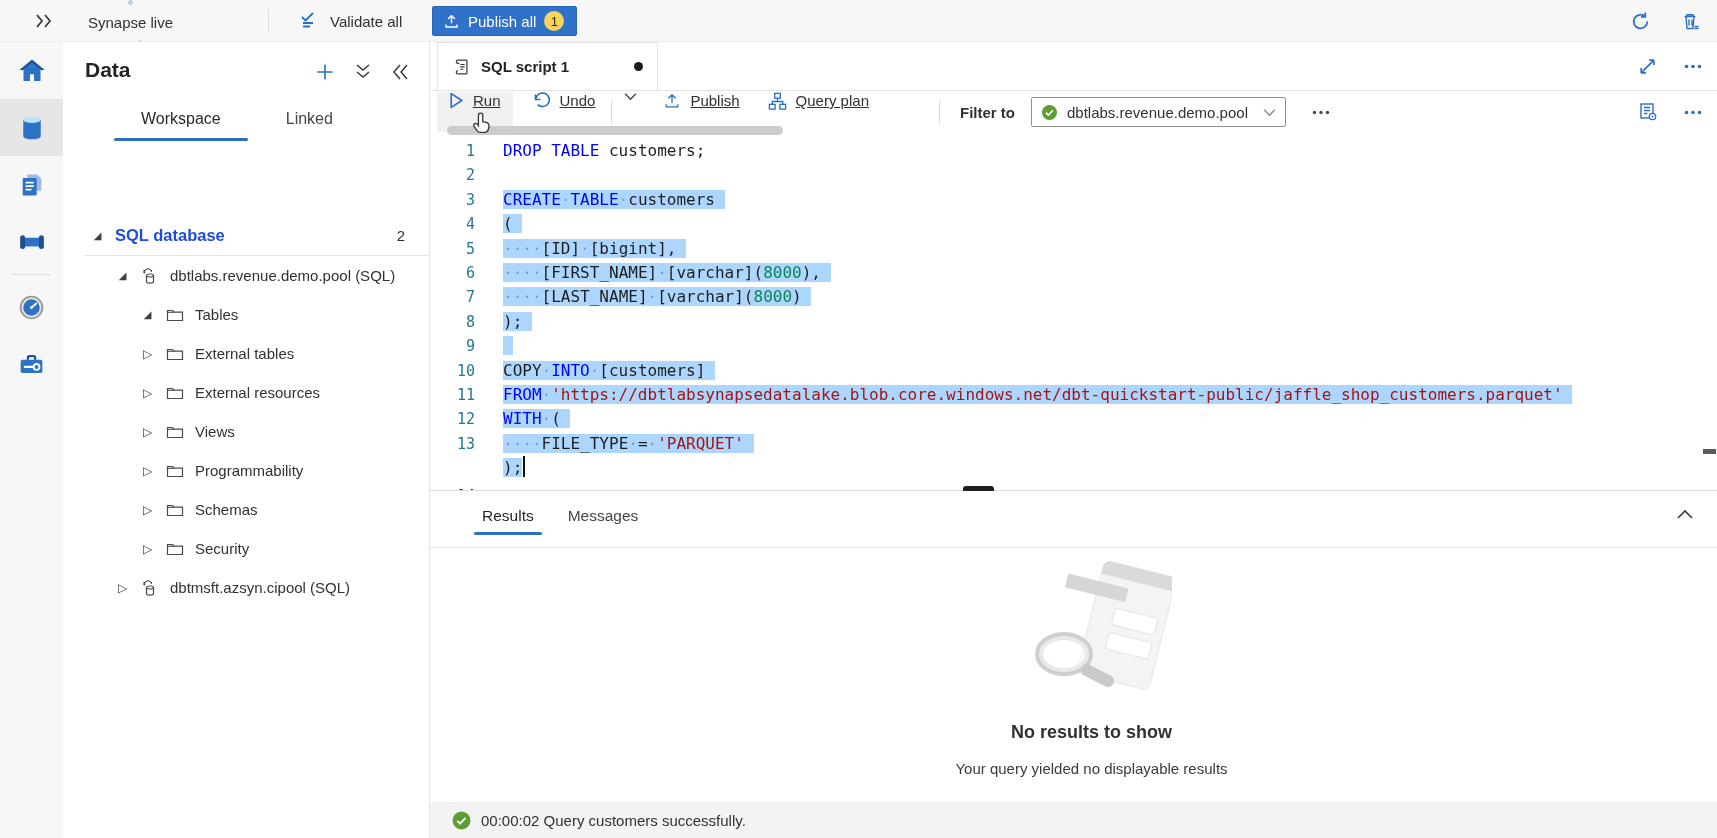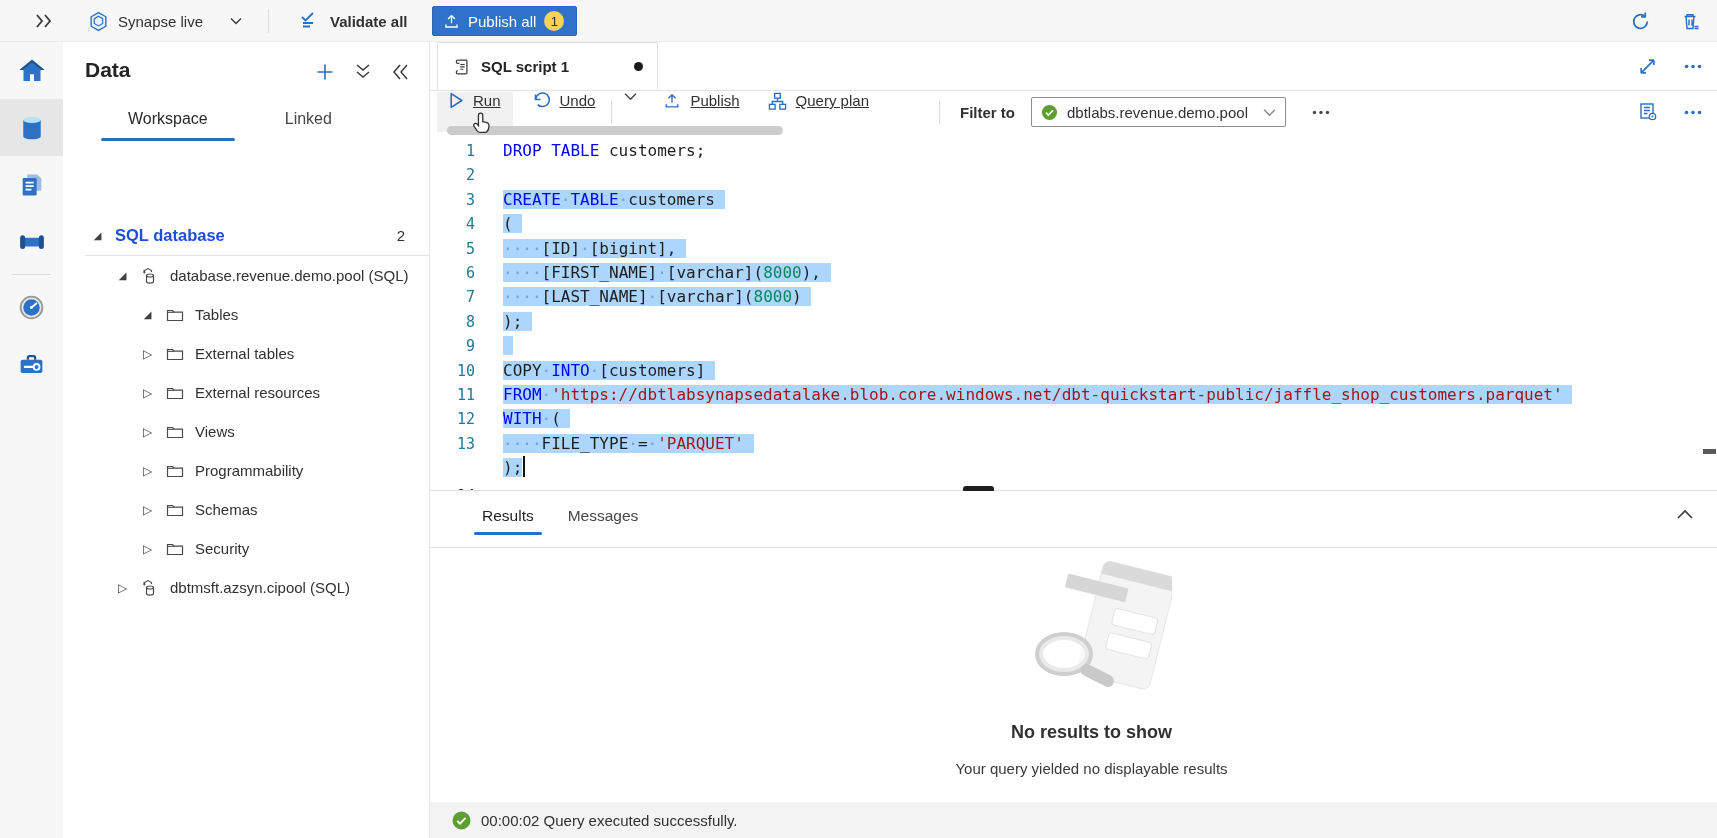--- a/index.html
+++ b/index.html
@@ -3,38 +3,38 @@
 <meta charset="utf-8">
 <style>
   * { box-sizing: border-box; }
   body { margin:0; background:#ffffff; font-family:"Liberation Sans", sans-serif; }
   .app { position:relative; width:1717px; height:838px; background:#fff; overflow:hidden; color:#323130; }
 
   
   .topbar { position:absolute; left:0; top:0; width:1717px; height:42px; background:#f7f7f7; border-bottom:1px solid #ececec; }
   .tb-item { position:absolute; top:0; height:42px; display:flex; align-items:center; gap:9px; font-size:15px; color:#323130; cursor:default; }
   .expand-rail { left:34px; }
-  .mode-picker { left:88px; }
+  .mode-picker { left:88px;flex-direction:column; }
   .tb-sep { position:absolute; left:268px; top:9px; width:1px; height:24px; background:#dcdcdc; }
-  .validate { left:300px;font-weight:bold; }
+  .validate { left:300px; }
   .publish-all { position:absolute; left:432px; top:6px; height:30px; padding:0 12px 0 10px; background:#3072c9; border:1px solid #2a66b5; border-radius:2px; display:flex; align-items:center; gap:8px; color:#fff; font-size:15px; }
   .publish-badge { width:20px; height:20px; border-radius:50%; background:#f7d25c; color:#34300a; font-size:13px; display:flex; align-items:center; justify-content:center; }
   .topbar-right { position:absolute; right:16px; top:0; height:42px; display:flex; align-items:center; gap:30px; }
 
   
   .rail { position:absolute; left:0; top:42px; width:63px; height:796px; background:#f7f7f7; }
   .rail-item { width:63px; height:57px; display:flex; align-items:center; justify-content:center; cursor:pointer; }
   .rail-item.active { background:#e6e6e6; }
   .rail-div { height:1px; background:#dcdcdc; margin:4px 12px; }
 
   
   .datapanel { position:absolute; left:63px; top:42px; width:367px; height:796px; background:#fff; border-right:1px solid #e4e4e4; }
   .dp-title { position:absolute; left:22px; top:16px; font-size:21px; font-weight:bold; color:#252423; }
   .dp-actions { position:absolute; right:20px; top:20px; display:flex; gap:20px; align-items:center; }
-  .dp-tabs { position:absolute; left:38px; top:60px; display:flex; gap:23px; }
+  .dp-tabs { position:absolute; left:51px; top:60px; display:flex; gap:11px; }
   .dp-tab { padding:8px 27px 13px; font-size:16px; color:#484644; position:relative; cursor:pointer; }
   .dp-tab.active { color:#2b2a29; }
   .dp-tab.active::after { content:""; position:absolute; left:0; right:0; bottom:0; height:3px; background:#2b6fc0; border-radius:2px; }
   .dp-filter { position:absolute; left:22px; top:116px; width:353px; height:37px; border:1px solid #8f8d8b; border-radius:2px; display:flex; align-items:center; padding:0 10px; gap:9px; background:#fff; }
   .dp-filter input { border:none; outline:none; flex:1; font-size:15px; font-family:"Liberation Sans",sans-serif; color:#323130; background:transparent; }
   .dp-filter input::placeholder { color:#605e5c; }
   .dp-tree { position:absolute; left:0; top:174px; right:0; }
   .tree-row { height:39px; display:flex; align-items:center; gap:10px; font-size:15px; color:#323130; cursor:pointer; position:relative; }
   .tree-row .tw { width:15px; text-align:center; color:#404040; flex:0 0 15px; }
   .tw.exp { font-size:10px; }
@@ -221,21 +221,21 @@
         <div class="tree-div"></div>
         <div class="tree-row" style="padding-left: 52px;">
           <span class="tw exp">◢</span>
           <span class="ticon">
             <svg width="20" height="20" viewBox="0 0 20 20">
               <path d="M6.5 9.5v6c0 .9 1.6 1.6 3.5 1.6s3.5-.7 3.5-1.6v-6" fill="none" stroke="#4a4a4a" stroke-width="1.2"></path>
               <ellipse cx="10" cy="9.5" rx="3.5" ry="1.5" fill="none" stroke="#4a4a4a" stroke-width="1.2"></ellipse>
               <path d="M4.5 7.5V4.6L8 2.6l3.5 2v1.3M3.3 4.9h2M3.3 6.4h2" fill="none" stroke="#4a4a4a" stroke-width="1.1"></path>
             </svg>
           </span>
-          <span class="tlabel">database.revenue.demo.pool (SQL)</span>
+          <span class="tlabel">dbtlabs.revenue.demo.pool (SQL)</span>
         </div>
         <div class="tree-row" style="padding-left: 77px;">
           <span class="tw exp">◢</span>
           <span class="ticon">
             <svg width="20" height="20" viewBox="0 0 20 20">
               <path d="M2.5 15.5v-10h5l1.5 1.6h8.5v8.4z" fill="none" stroke="#4a4a4a" stroke-width="1.2"></path>
               <path d="M2.5 7.3h6.7" stroke="#4a4a4a" stroke-width="1.1"></path>
             </svg>
           </span>
           <span class="tlabel">Tables</span>
@@ -469,16 +469,16 @@
         <div class="empty-title">No results to show</div>
         <div class="empty-sub">Your query yielded no displayable results</div>
       </div>
     </div>
 
     <div class="statusbar">
       <svg width="19" height="19" viewBox="0 0 18 18">
           <circle cx="9" cy="9" r="8.5" fill="#5c9e31"></circle>
           <path d="M5 9.3l2.6 2.6 5.2-5.4" fill="none" stroke="#fff" stroke-width="1.8"></path>
         </svg>
-      <span>00:00:02 Query executed successfully.</span>
+      <span>00:00:02 Query customers successfully.</span>
     </div>
   </div>
 </div>
 
 </body></html>

